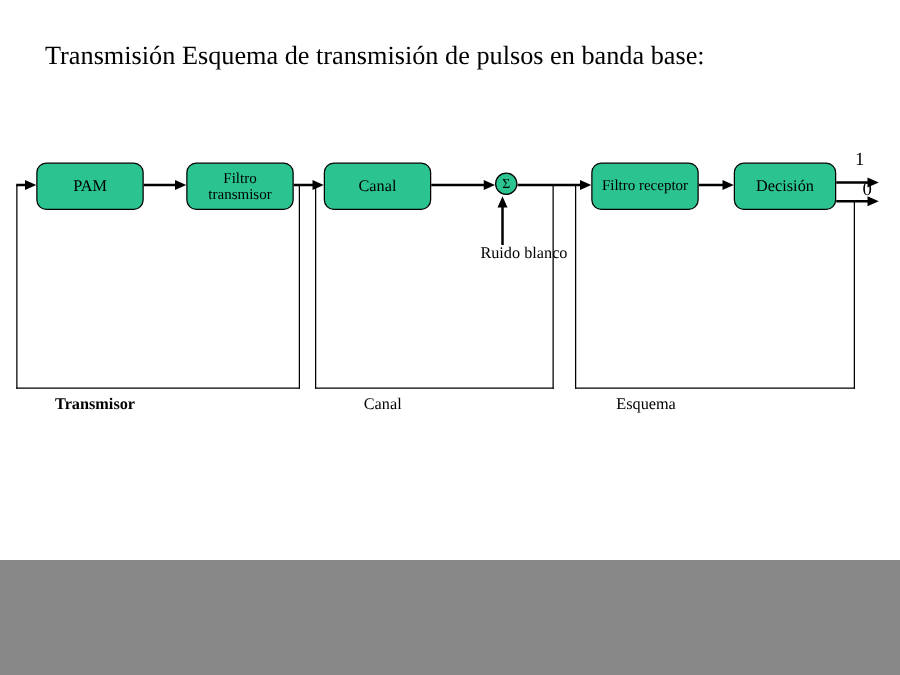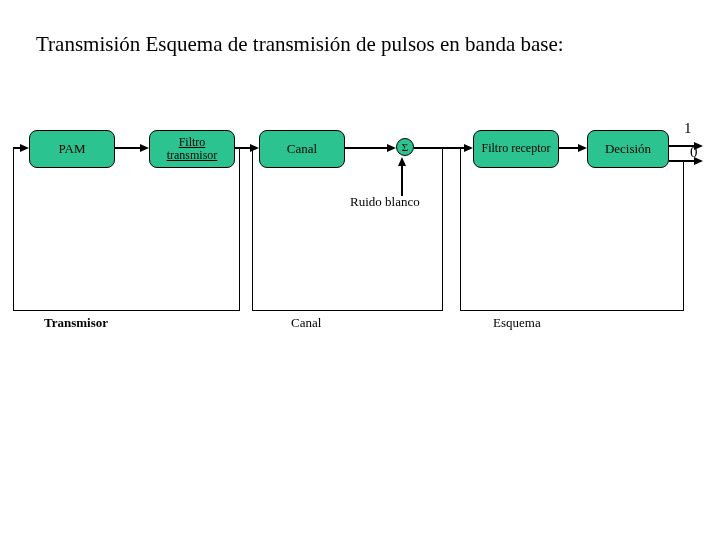--- a/index.html
+++ b/index.html
@@ -1,19 +1,19 @@
 <!DOCTYPE html>
 <html style="--background: #ffffff; --box-fill: #2bc490; --box-border: #000000; --line: #000000; --text: #000000;"><head>
 <meta charset="utf-8">
 <style>
   html,body{margin:0;padding:0;}
   body{background:#888;}
   #slide{
     position:relative;
-    width:720px;height:540px;
+    width:720px;height:448px;
     background:var(--background,#ffffff);
     overflow:hidden;
     font-family:"Liberation Serif", serif;
     color:var(--text,#000);
   }
   #title{
     position:absolute;left:36px;top:32px;
     font-size:21px;
     white-space:nowrap;
   }
@@ -23,21 +23,21 @@
     border:1px solid var(--box-border,#000);
     border-radius:8px;
     box-sizing:border-box;
     display:flex;align-items:center;justify-content:center;
     text-align:center;
     font-size:13px;line-height:1.12;
     padding:0 2px;
   }
   .block.small{font-size:12px;}
   #block-pam{left:29px;width:86px;text-align:center;}
-  #block-filtro-transmisor{left:149px;width:86px;text-decoration:underline;}
+  #block-filtro-transmisor{left:149px;width:86px;}
   #block-canal{left:259px;width:86px;}
   #block-sum{left:396px;top:138px;width:18px;height:18px;border-radius:50%;padding:0;font-size:11px;}
   #block-filtro-receptor{left:473px;width:86px;}
   #block-decision{left:587px;width:82px;}
   .hline{position:absolute;height:2px;background:var(--line,#000);}
   .vline{position:absolute;width:2px;background:var(--line,#000);}
   .ah-r{position:absolute;width:0;height:0;
     border-top:4px solid transparent;border-bottom:4px solid transparent;
     border-left:9px solid var(--line,#000);}
   .ah-u{position:absolute;width:0;height:0;
@@ -46,21 +46,21 @@
   .group{position:absolute;top:148px;height:163px;box-sizing:border-box;
     border:1px solid var(--line,#000);border-top:none;background:transparent;}
   #group-transmisor{left:13px;width:227px;}
   #group-canal{left:252px;width:191px;}
   #group-receptor{left:460px;width:224px;border-right:none;}
   #group-receptor-right-edge{position:absolute;left:683px;top:161px;width:1px;height:150px;background:var(--line,#000);}
   .group-label{position:absolute;top:315px;font-size:13px;white-space:nowrap;}
   #label-transmisor{left:44px;font-weight:bold;}
   #label-canal-group{left:291px;}
   #label-receptor{left:493px;}
-  #noise-label{position:absolute;left:350px;top:194px;width:104px;text-align:left;font-size:13px;}
+  #noise-label{position:absolute;left:350px;top:194px;width:104px;text-align:right;font-size:13px;}
   .out-label{position:absolute;font-size:15px;}
   #out-label-1{left:684px;top:120px;}
   #out-label-0{left:690px;top:144px;}
 </style>
 </head>
 <body>
 
 <div id="slide">
 
   <div id="title">Transmisión Esquema de transmisión de pulsos en banda base:</div>

